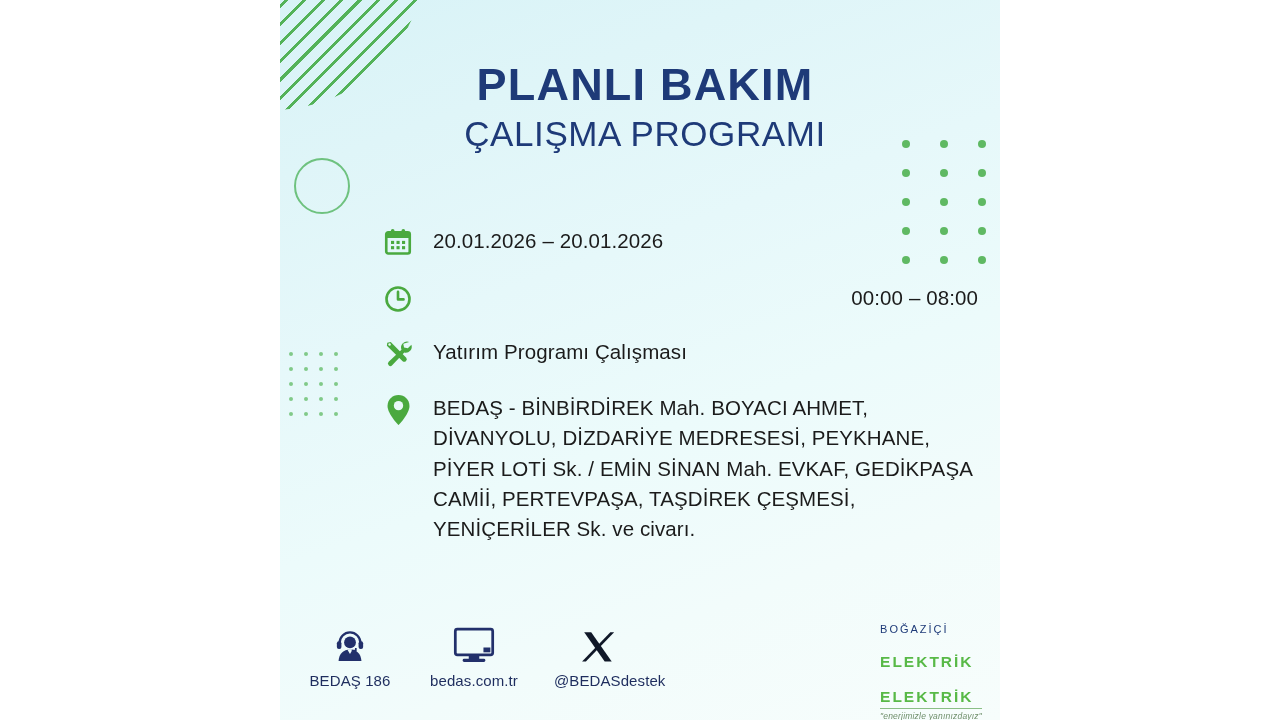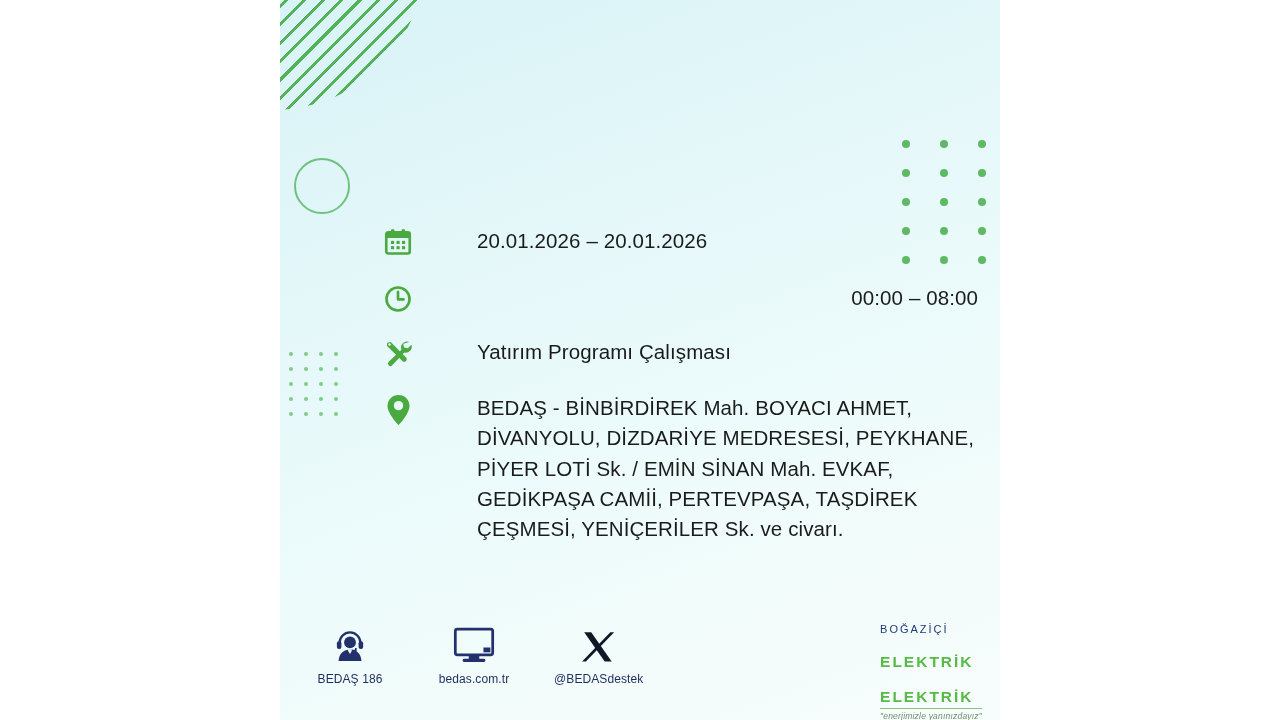--- a/index.html
+++ b/index.html
@@ -100,21 +100,20 @@
   
   .info {
     position: absolute;
     left: 98px; top: 226px;
     width: 600px;
   }
   .row {
     display: flex;
     align-items: flex-start;
     margin-bottom: 24px;
-    gap: 44px;
   }
   .row .ico {
     width: 40px;
     min-width: 40px;
     display: flex;
     justify-content: center;
     padding-top: 1px;
   }
   .row .txt {
     margin-left: 15px;
@@ -147,21 +146,21 @@
     text-align: center;
   }
   .contact .c-ico {
     height: 42px;
     display: flex;
     align-items: flex-end;
     justify-content: center;
   }
   .contact .c-lbl {
     margin-top: 8px;
-    font-size: 12px;
+    font-size: 15px;
     color: #1e2d5e;
     letter-spacing: .1px;
     white-space: nowrap;
   }
   .logo {
     position: absolute;
     right: 18px; top: 2px;
     text-align: left;
     line-height: 1;
   }
@@ -233,20 +232,24 @@
       <span></span>
         <span></span>
         <span></span>
         <span></span>
       <span></span>
         <span></span>
         <span></span>
         <span></span>
     </div>
 
+    <div class="titles">
+      <div class="title-main">PLANLI BAKIM</div>
+      <div class="title-sub">ÇALIŞMA PROGRAMI</div>
+    </div>
 
     <div class="info">
 
       <div class="row date">
         <div class="ico">
           <svg width="30" height="30" viewBox="0 0 24 24" aria-hidden="true">
             <rect x="2.6" y="4.2" width="18.8" height="17" rx="1.6" fill="none" stroke="#4aa93f" stroke-width="2.1"></rect>
             <rect x="2.6" y="4.2" width="18.8" height="4.6" fill="#4aa93f"></rect>
             <rect x="6.3" y="1.6" width="2.9" height="5.2" rx="1.4" fill="#4aa93f"></rect>
             <rect x="14.8" y="1.6" width="2.9" height="5.2" rx="1.4" fill="#4aa93f"></rect>

